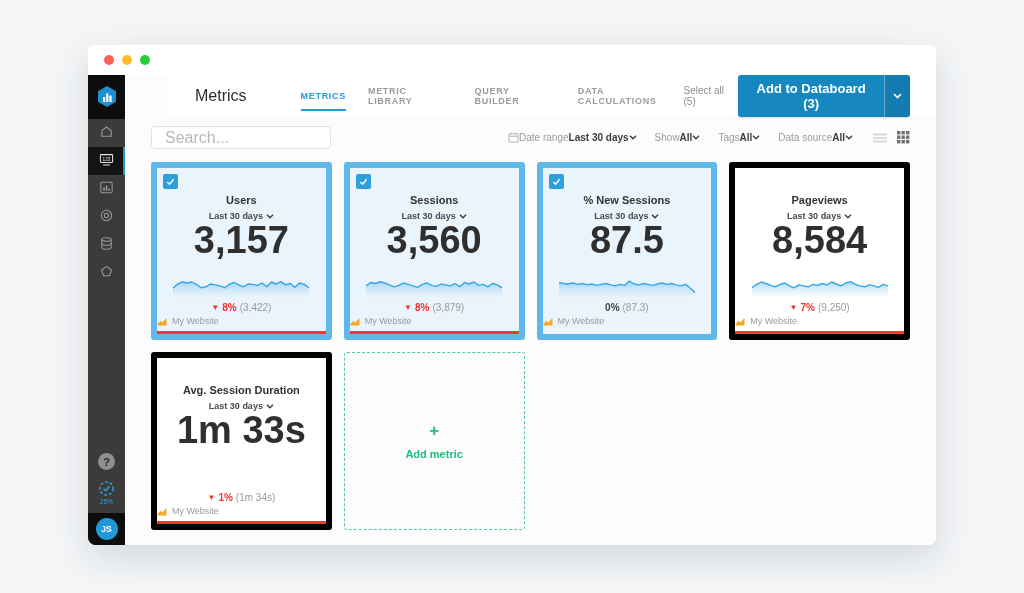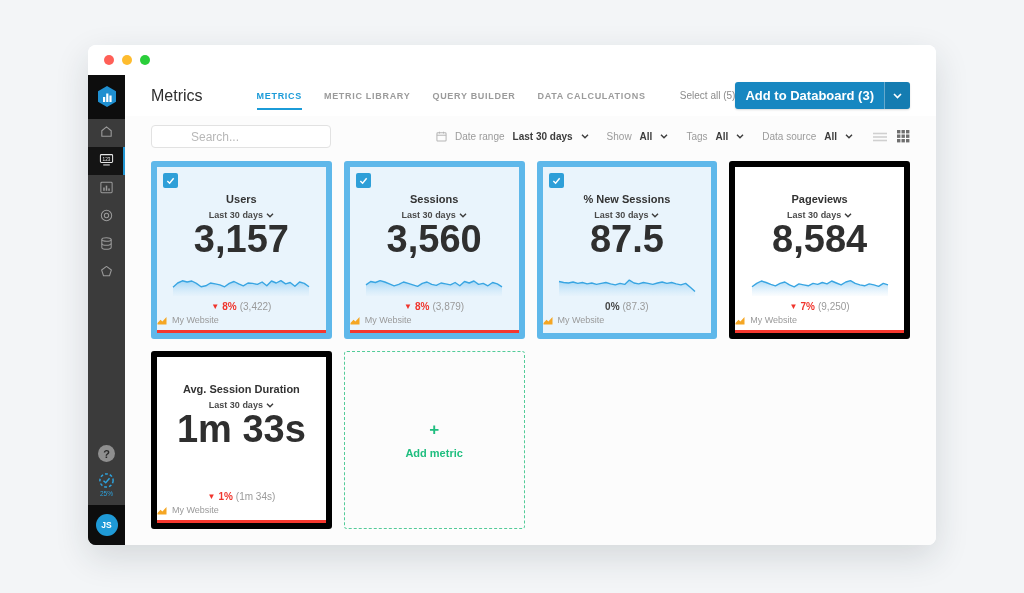--- a/index.html
+++ b/index.html
@@ -25,52 +25,52 @@
   .side-item.active { background:#141414; box-shadow: inset -2px 0 0 #2196d3; }
   .side-item.active svg [stroke]{ stroke:#e6e6e6; }
   .side-item.active svg text{ fill:#e6e6e6; }
   .side-spacer { flex:1; }
   .side-bottom { display:flex; flex-direction:column; align-items:center; }
   .help-btn { margin-bottom:10px; cursor:pointer; width:17px; height:17px; border-radius:50%;
               background:#8f8f8f; color:#2a2a2a; font-size:11px; font-weight:700;
               display:flex; align-items:center; justify-content:center; }
   .progress-btn { display:flex; flex-direction:column; align-items:center; cursor:pointer; margin-bottom:8px; }
   .progress-label { font-size:6.5px; color:#2ea2dc; margin-top:1px; }
-  .avatar-block { width:37px; height:40px; background:#0d0d0d; border-radius:0 0 0 8px;
+  .avatar-block { width:37px; height:32px; background:#0d0d0d; border-radius:0 0 0 8px;
                   display:flex; align-items:center; justify-content:center; }
   .avatar { width:22px; height:22px; border-radius:50%; background:#1f9ad7; color:#fff;
             font-size:8.5px; font-weight:700; display:flex; align-items:center; justify-content:center; cursor:pointer; }
 
   
   .main { flex:1; display:flex; flex-direction:column; background:#fcfcfc; border-radius:0 0 8px 0; }
   .topbar { height:46px; background:#fff; display:flex; align-items:center; padding:0 26px;
-            border-radius:0 0 0 0; }
+            border-radius:0 0 0 0;margin-left:44px; }
   .page-title { font-size:16px; font-weight:500; color:#2d2d2d; }
   .tabs { display:flex; gap:22px; margin-left:54px; height:100%; }
   .tab { font-size:9px; font-weight:700; letter-spacing:.7px; color:#9b9b9b;
          display:flex; align-items:center; position:relative; cursor:pointer; }
   .tab.active { color:#1b9bd8; }
   .tab.active::after { content:''; position:absolute; bottom:6px; left:0; right:0; height:2px; background:#1b9bd8; }
   .topbar-right { margin-left:auto; display:flex; align-items:center; }
   .select-all { font-size:10px; color:#8b8b8b; cursor:pointer; }
   .btn-split { display:flex; background:#1787c1; border-radius:3px; overflow:hidden;
                box-shadow:0 1px 2px rgba(0,0,0,.15); }
   .btn-main { border:none; background:transparent; color:#fff; font-size:13px; font-weight:600;
               padding:6px 10px; cursor:pointer; font-family:inherit; }
   .btn-caret { border:none; background:rgba(0,0,0,.08); border-left:1px solid rgba(255,255,255,.35);
                padding:6px 8px; cursor:pointer; display:flex; align-items:center; }
 
   .filterbar { display:flex; align-items:center; padding:9px 26px 7px 26px; gap:16px; }
   .searchbox { width:180px; height:23px; background:#fff; border:1px solid #e2e2e2; border-radius:4px;
                display:flex; align-items:center; padding:0 8px; gap:5px; }
-  .searchbox input { border:none; outline:none; flex:1; font-size:12px; color:#555;
-                     font-family:inherit; background:transparent;margin-left:26px; }
+  .searchbox input { border:none; outline:none; flex:1; font-size:16px; color:#555;
+                     font-family:inherit; background:transparent; }
   .searchbox input::placeholder { color:#b8b8b8; }
   .filters { margin-left:auto; display:flex; align-items:center; gap:18px; }
-  .filter { display:flex; align-items:center; gap:8px; font-size:10px; cursor:pointer; }
+  .filter { display:flex; align-items:center; gap:0; font-size:10px; cursor:pointer; }
   .filter .flabel { color:#9b9b9b; }
   .filter .fvalue { color:#3c3c3c; font-weight:700; }
   .view-toggles { display:flex; align-items:center; gap:10px; margin-left:4px; }
   .vt { cursor:pointer; display:flex; }
 
   
   .cards { display:grid; grid-template-columns:repeat(4, 1fr); gap:12px; padding:6px 26px 16px 26px; }
   .card { position:relative; height:178px; background:#fff; border:6px solid #000000; border-radius:3px;
           display:flex; flex-direction:column; align-items:center; text-align:center; overflow:hidden; cursor:pointer; }
   .card.selected { background:#e9f4fc; border-color:#5fb8ea; }

